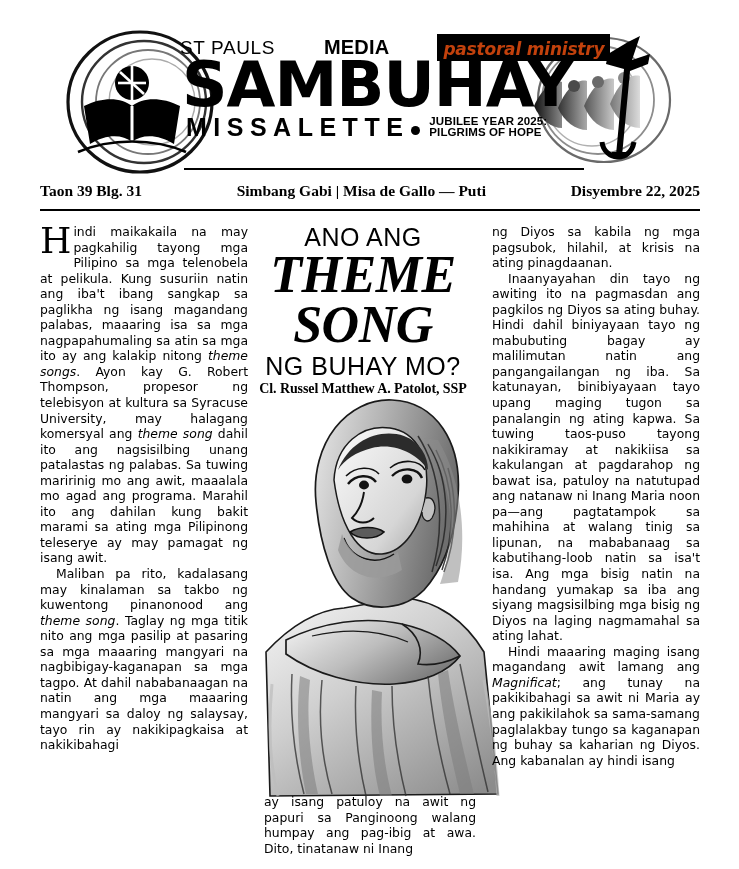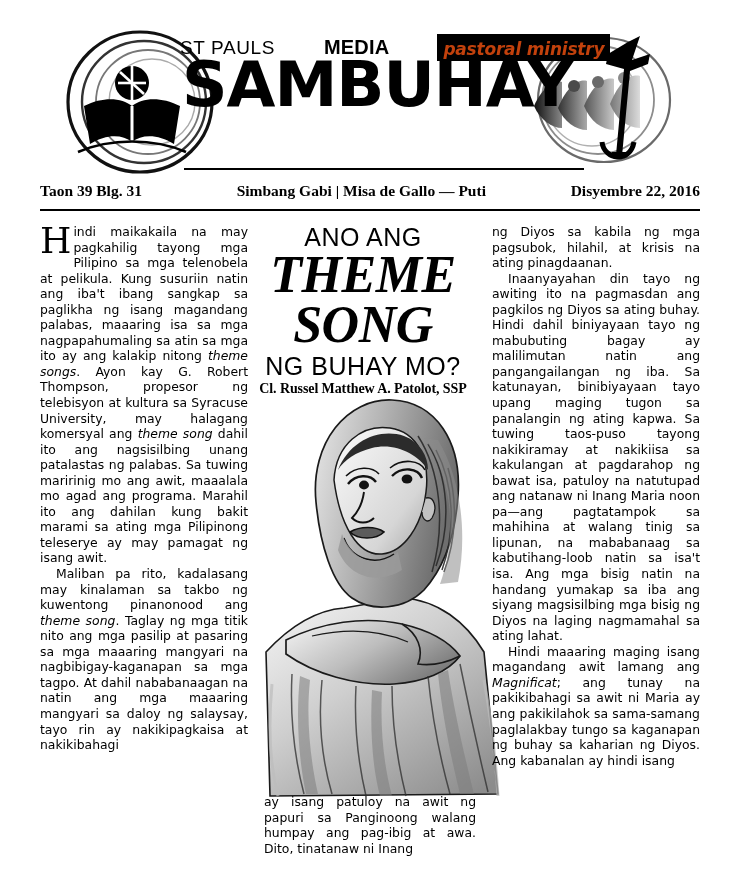--- a/index.html
+++ b/index.html
@@ -333,30 +333,38 @@
       <line x1="80" y1="130" x2="96" y2="130" stroke="#000" stroke-width="4"></line>
     </svg>
 
     <div class="brand-text">
       <div class="line-top">
         <span class="st-pauls">ST PAULS</span>
         <span class="media">MEDIA</span>
         <span class="pastoral">pastoral ministry</span>
       </div>
       <div class="sambuhay">SAMBUHAY</div>
+      <div class="line-bottom">
+        <span class="missalette">MISSALETTE</span>
+        <span class="dot-sep"></span>
+        <span class="jubilee">
+          <span>JUBILEE YEAR 2025:</span><br>
+          <span>PILGRIMS OF HOPE</span>
+        </span>
+      </div>
     </div>
 
     <div class="logo-rule"></div>
   </div>
 </div>
 
 <div class="issue-bar">
   <div>Taon 39  Blg. 31</div>
   <div class="issue-center">Simbang Gabi | Misa de Gallo — Puti</div>
-  <div>Disyembre 22, 2016</div>
+  <div>Disyembre 22, 2025</div>
 </div>
 <div class="rule-main"></div>
 
 <div class="content">
 
   <div class="col" id="col-left">
     <p class="dropcap-para">Hindi maikakaila na may pagkahilig tayong mga Pilipino sa mga telenobela at pelikula. Kung susuriin natin ang iba't ibang sangkap sa paglikha ng isang magandang palabas, maaaring isa sa mga nagpapahumaling sa atin sa mga ito ay ang kalakip nitong <span class="it">theme songs</span>. Ayon kay G. Robert Thompson, propesor ng telebisyon at kultura sa Syracuse University, may halagang komersyal ang <span class="it">theme song</span> dahil ito ang nagsisilbing unang patalastas ng palabas. Sa tuwing maririnig mo ang awit, maaalala mo agad ang programa. Marahil ito ang dahilan kung bakit marami sa ating mga Pilipinong teleserye ay may pamagat ng isang awit.</p>
     <p>Maliban pa rito, kadalasang may kinalaman sa takbo ng kuwentong pinanonood ang <span class="it">theme song</span>. Taglay ng mga titik nito ang mga pasilip at pasaring sa mga maaaring mangyari na nagbibigay-kaganapan sa mga tagpo. At dahil nababanaagan na natin ang mga maaaring mangyari sa daloy ng salaysay, tayo rin ay nakikipagkaisa at nakikibahagi</p>
   </div>
 

